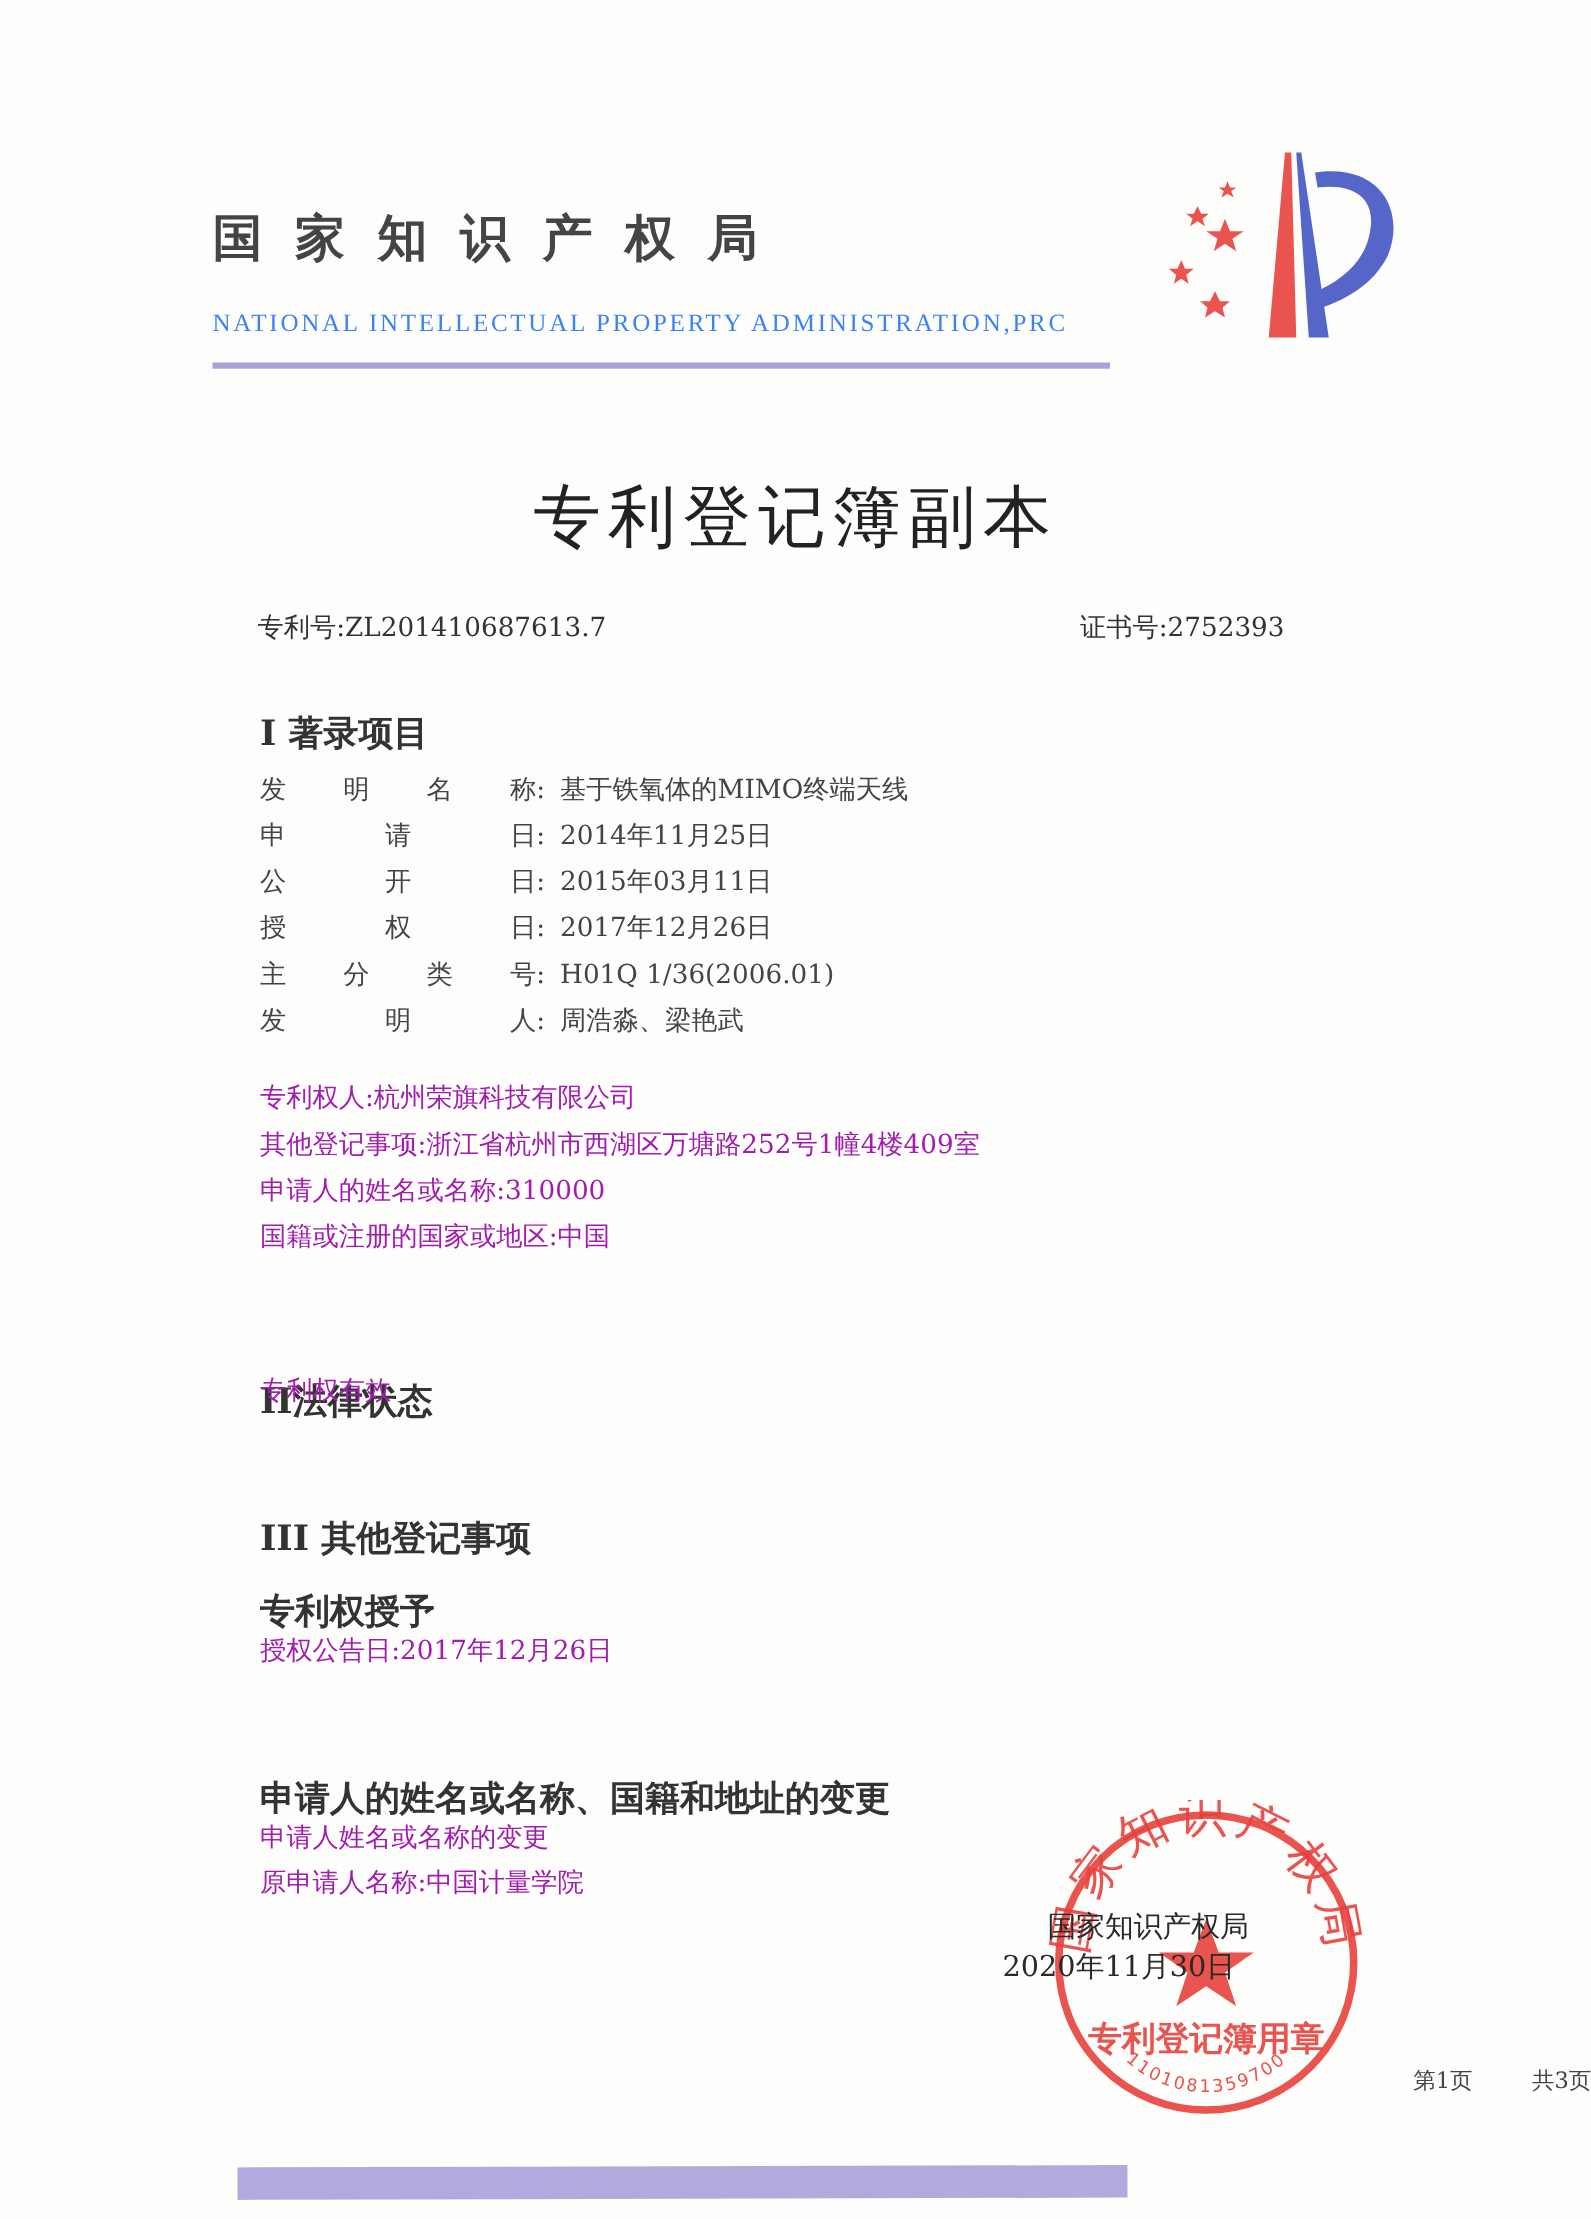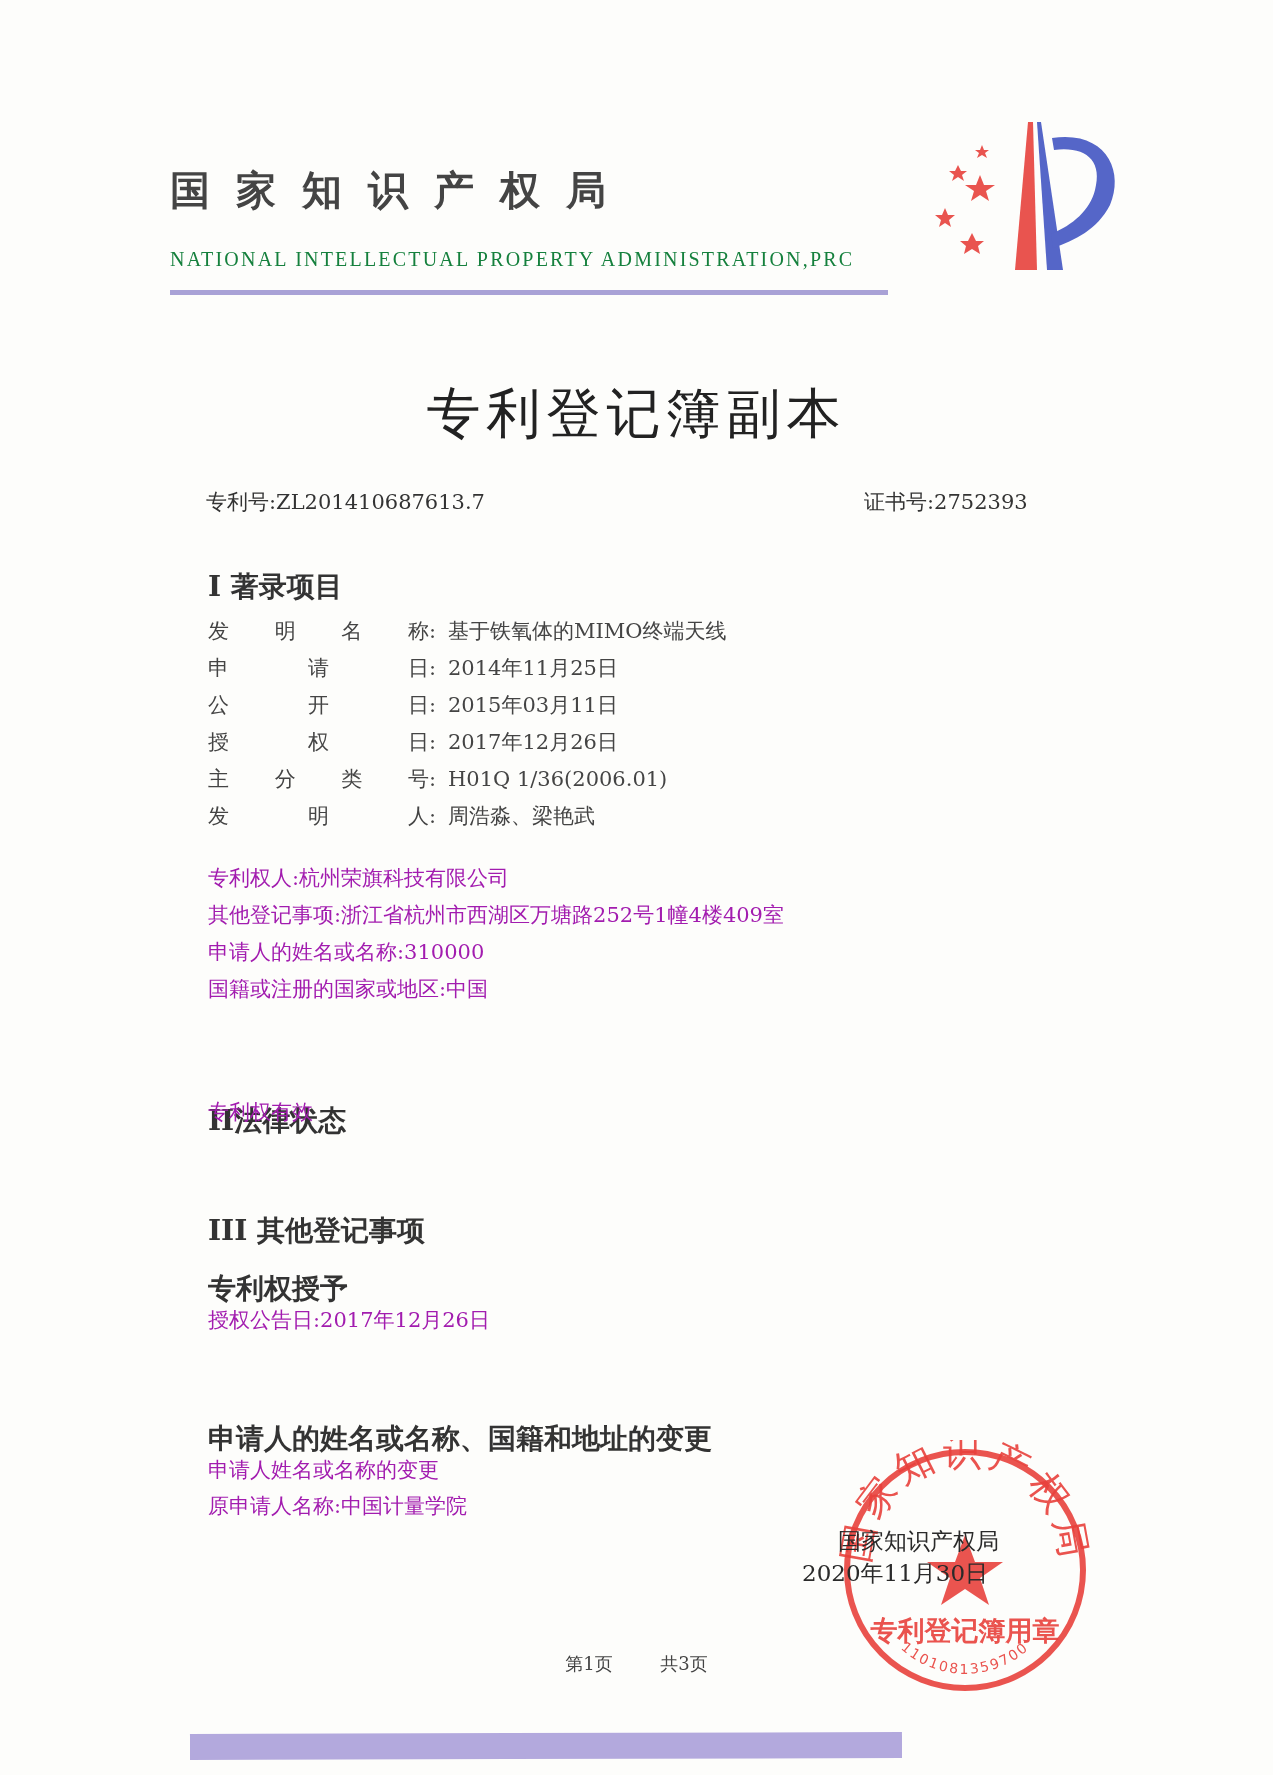--- a/index.html
+++ b/index.html
@@ -9,42 +9,42 @@
     font-family: "DejaVu Serif", "Liberation Serif", serif;
     color: #3a3a3a;
   }
   .abs { position: absolute; }
   .org-cn {
     left: 170px; top: 163px; font-size: 40px; font-weight: bold;
     letter-spacing: 26px; color: #444; white-space: nowrap;
   }
   .org-en {
     left: 170px; top: 248px; font-size: 20px; letter-spacing: 2.2px;
-    color: #15803d; white-space: nowrap; font-family: "Liberation Serif", serif;
+    color: #3b82f6; white-space: nowrap; font-family: "Liberation Serif", serif;
   }
   .header-rule {
     left: 170px; top: 290px; width: 718px; height: 5px; background: #a9a2d6;
   }
   .logo { left: 925px; top: 110px; width: 200px; height: 170px; }
   .title {
     left: 0; width: 1273px; top: 378px; text-align: center;
     font-size: 54px; letter-spacing: 6px; color: #222;
   }
   .meta-row { top: 488px; font-size: 21px; color: #333; }
   .patent-no { left: 206px; }
   .cert-no { left: 864px; }
   .section-head { font-size: 28px; font-weight: bold; color: #333; }
   .kv { left: 208px; font-size: 21px; line-height: 37px; color: #444; }
   .kv-row { display: flex; white-space: nowrap; }
   .kv-label { width: 240px; display: flex; justify-content: space-between; padding-right: 12px; box-sizing: border-box; }
   .kv-label span { display: inline-block; }
   .kv-value { padding-left: 0; text-align: center; }
   .plain { font-size: 21px; color: #a21caf; white-space: nowrap; }
   .plain-block { line-height: 37px; }
-  .page-no { left: 0; width: 1273px; top: 1652px; text-align: center; font-size: 18px; color: #444; }
+  .page-no { left: 0; width: 1273px; top: 1652px; text-align: right; font-size: 18px; color: #444; }
   .footer-bar {
     left: 190px; top: 1733px; width: 712px; height: 26px; background: #b3a9dd;
     transform: rotate(-0.15deg);
   }
   .stamp { left: 835px; top: 1440px; width: 260px; height: 260px; }
   .stamp-text { color: #2a2a2a; font-size: 23px; white-space: nowrap; }
 </style>
 </head>
 <body>
 

